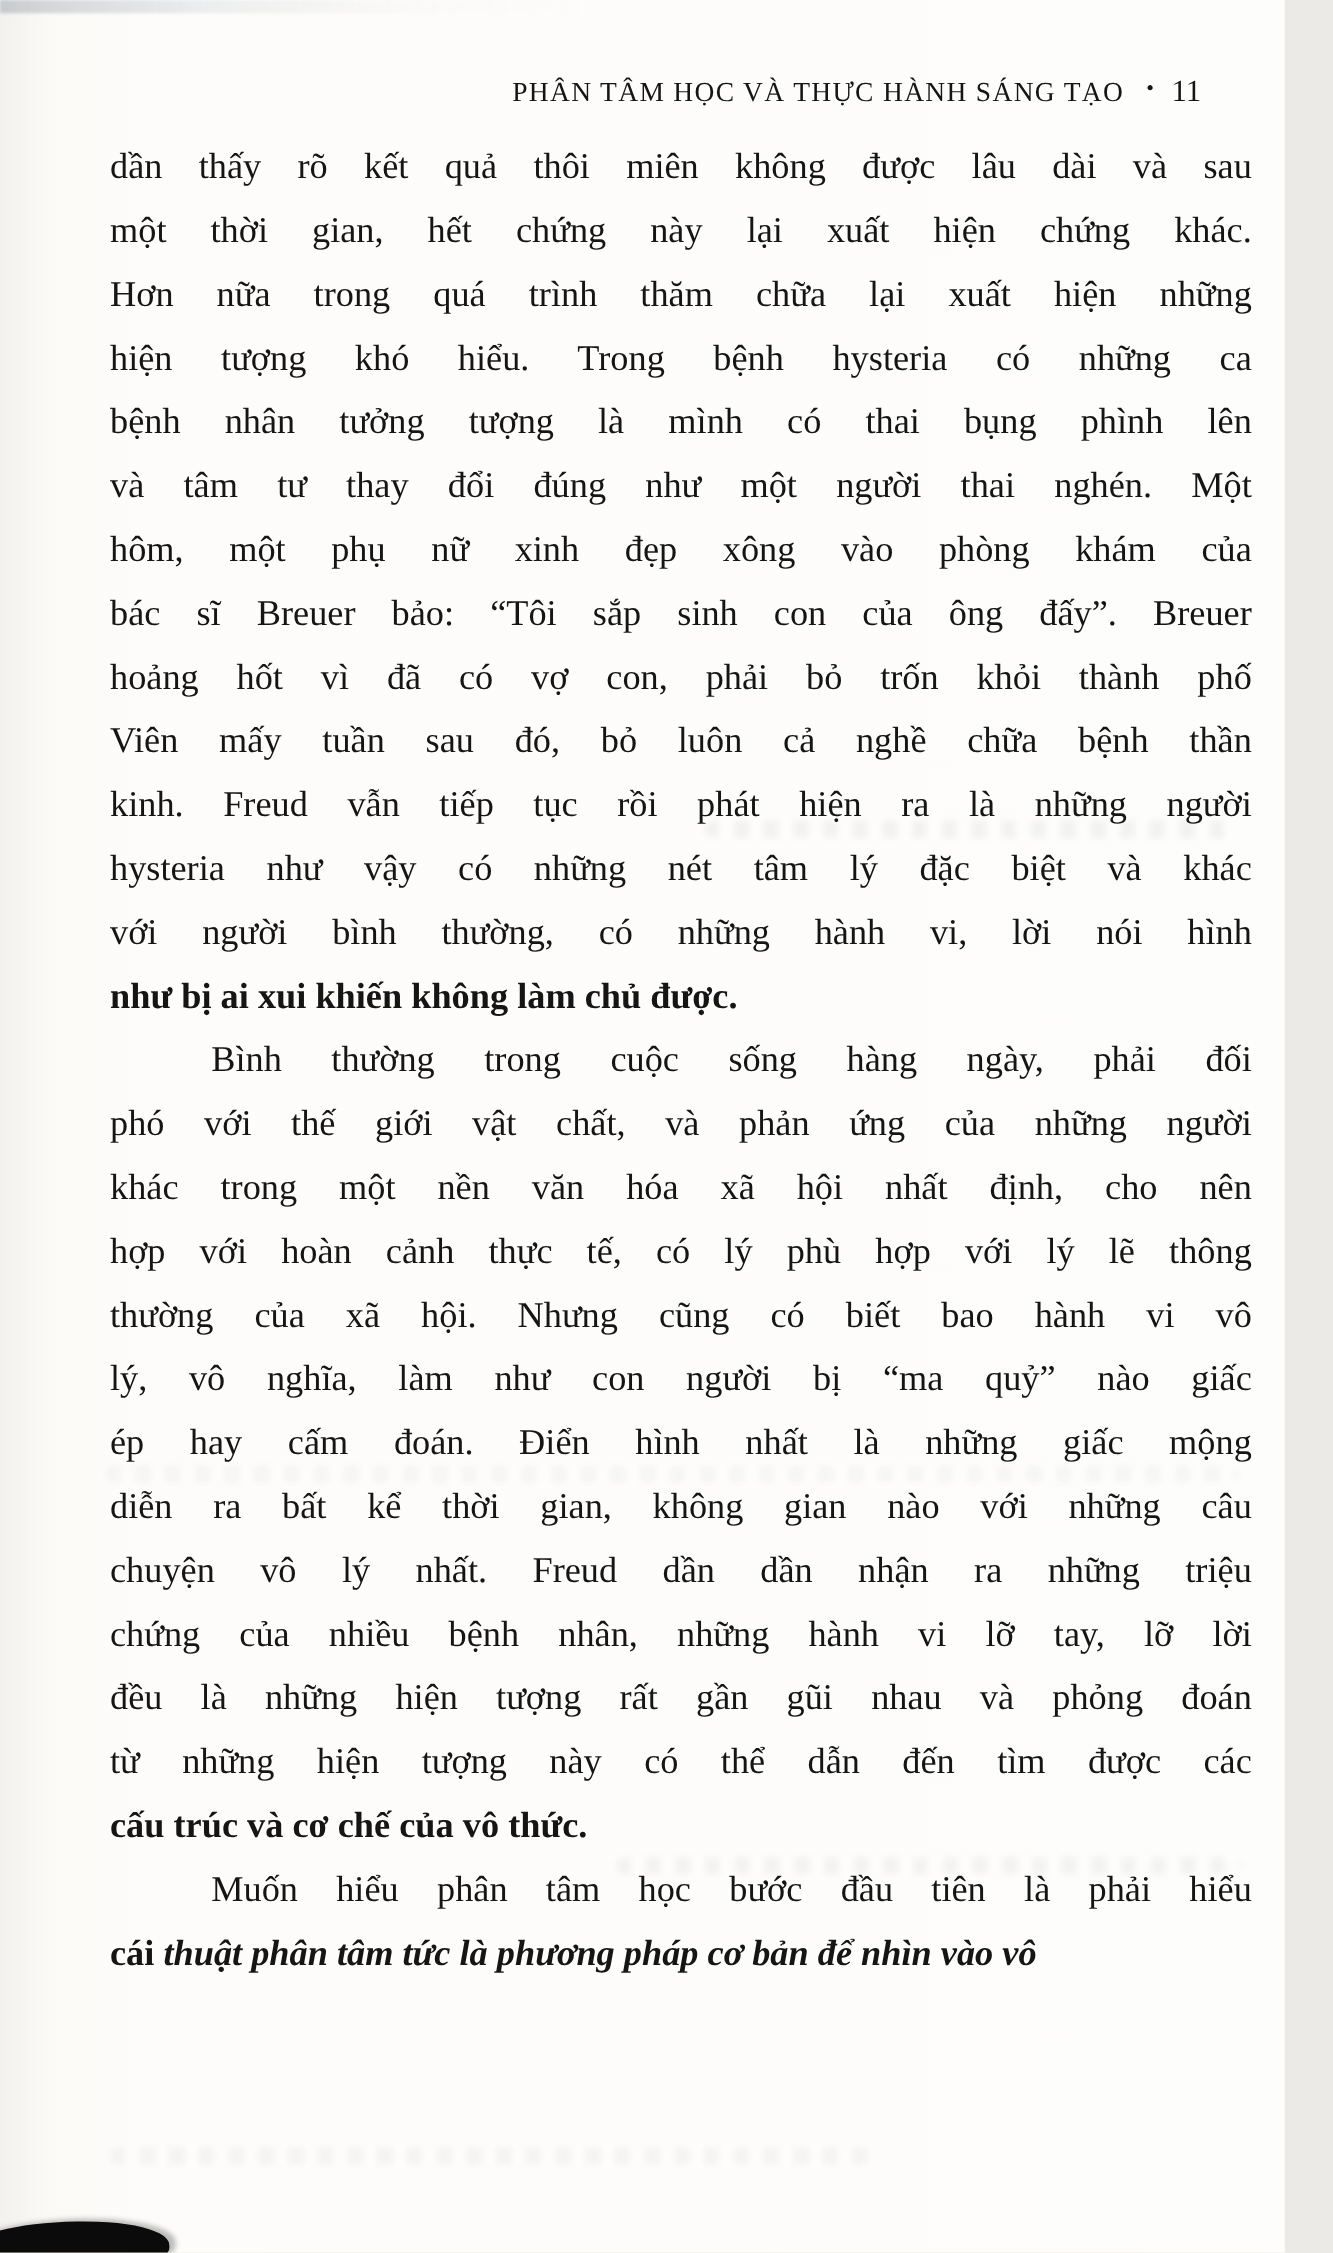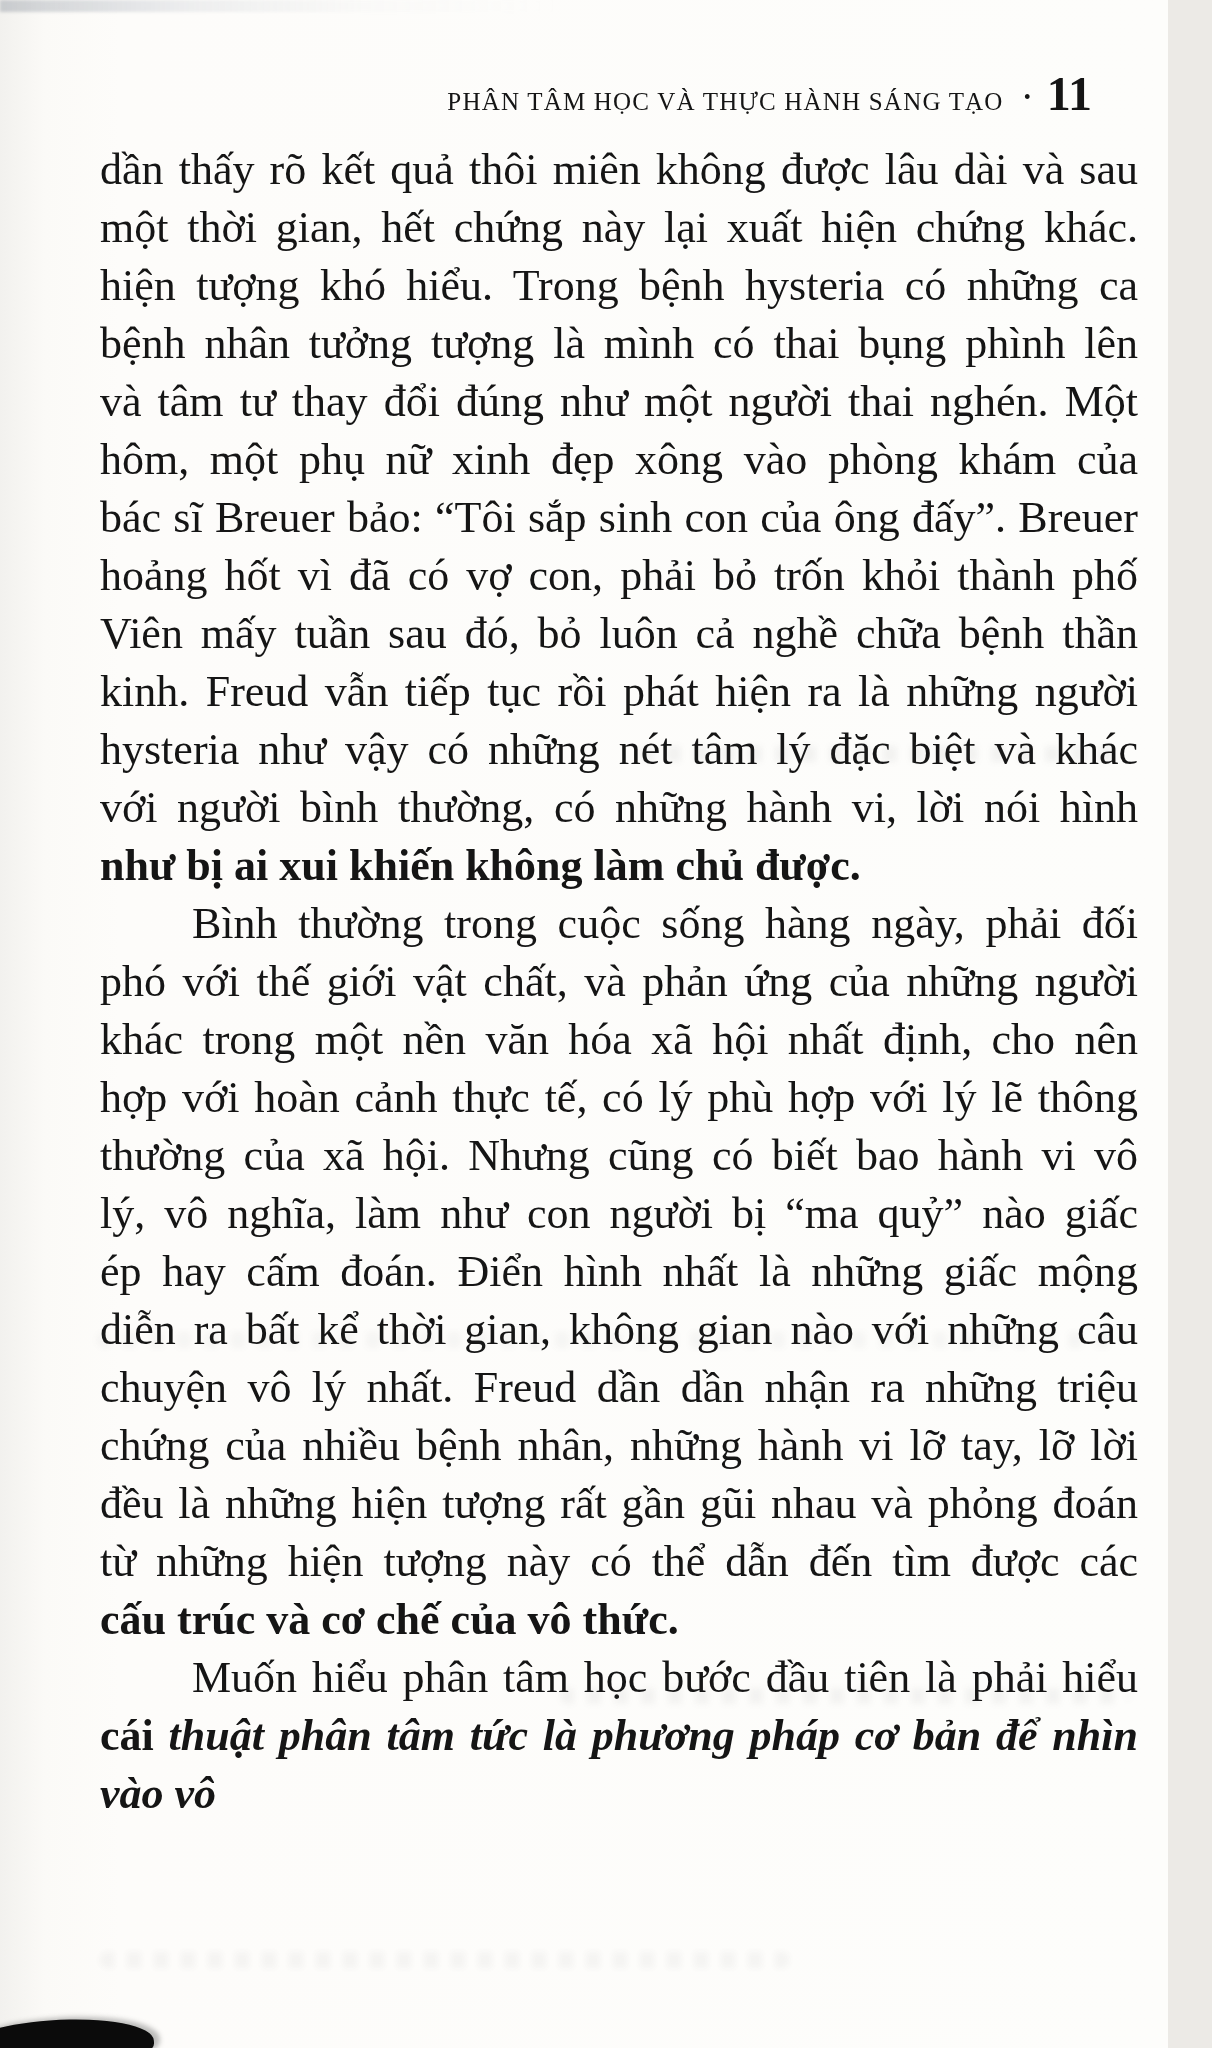--- a/index.html
+++ b/index.html
@@ -26,29 +26,28 @@
     font-size: 25px;
     letter-spacing: 1.2px;
     font-weight: 500;
   }
   .header-sep {
     font-size: 20px;
     margin: 0 16px 0 20px;
     position: relative; top: -6px;
   }
   .page-num {
-    font-size: 48px;
+    font-size: 28px;
     line-height: 1;
-    font-weight: bold;
   }
   
   .body-text {
     position: absolute;
-    top: 141px; left: 100px; width: 1038px;
-    font-size: 44px;
+    top: 123px; left: 100px; width: 1038px;
+    font-size: 33px;
   }
   .line {
     height: 58px;
     line-height: 58px;
     text-align: justify;
     text-align-last: justify;
     text-justify: inter-word;
   }
   .line.no-justify { text-align-last: left; font-weight: bold; }
   .line.indent { text-indent: 92px; }
@@ -88,20 +87,21 @@
 
   <div class="header">
     <span class="header-title">PHÂN TÂM HỌC VÀ THỰC HÀNH SÁNG TẠO</span>
     <span class="header-sep">•</span>
     <span class="page-num">11</span>
   </div>
 
   <div class="body-text">
       <div class="line">dần thấy rõ kết quả thôi miên không được lâu dài và sau</div>
       <div class="line">một thời gian, hết chứng này lại xuất hiện chứng khác.</div>
+      <div class="line">Hơn nữa trong quá trình thăm chữa lại xuất hiện những</div>
       <div class="line">hiện tượng khó hiểu. Trong bệnh hysteria có những ca</div>
       <div class="line">bệnh nhân tưởng tượng là mình có thai bụng phình lên</div>
       <div class="line">và tâm tư thay đổi đúng như một người thai nghén. Một</div>
       <div class="line">hôm, một phụ nữ xinh đẹp xông vào phòng khám của</div>
       <div class="line">bác sĩ Breuer bảo: “Tôi sắp sinh con của ông đấy”. Breuer</div>
       <div class="line">hoảng hốt vì đã có vợ con, phải bỏ trốn khỏi thành phố</div>
       <div class="line">Viên mấy tuần sau đó, bỏ luôn cả nghề chữa bệnh thần</div>
       <div class="line">kinh. Freud vẫn tiếp tục rồi phát hiện ra là những người</div>
       <div class="line">hysteria như vậy có những nét tâm lý đặc biệt và khác</div>
       <div class="line">với người bình thường, có những hành vi, lời nói hình</div>

